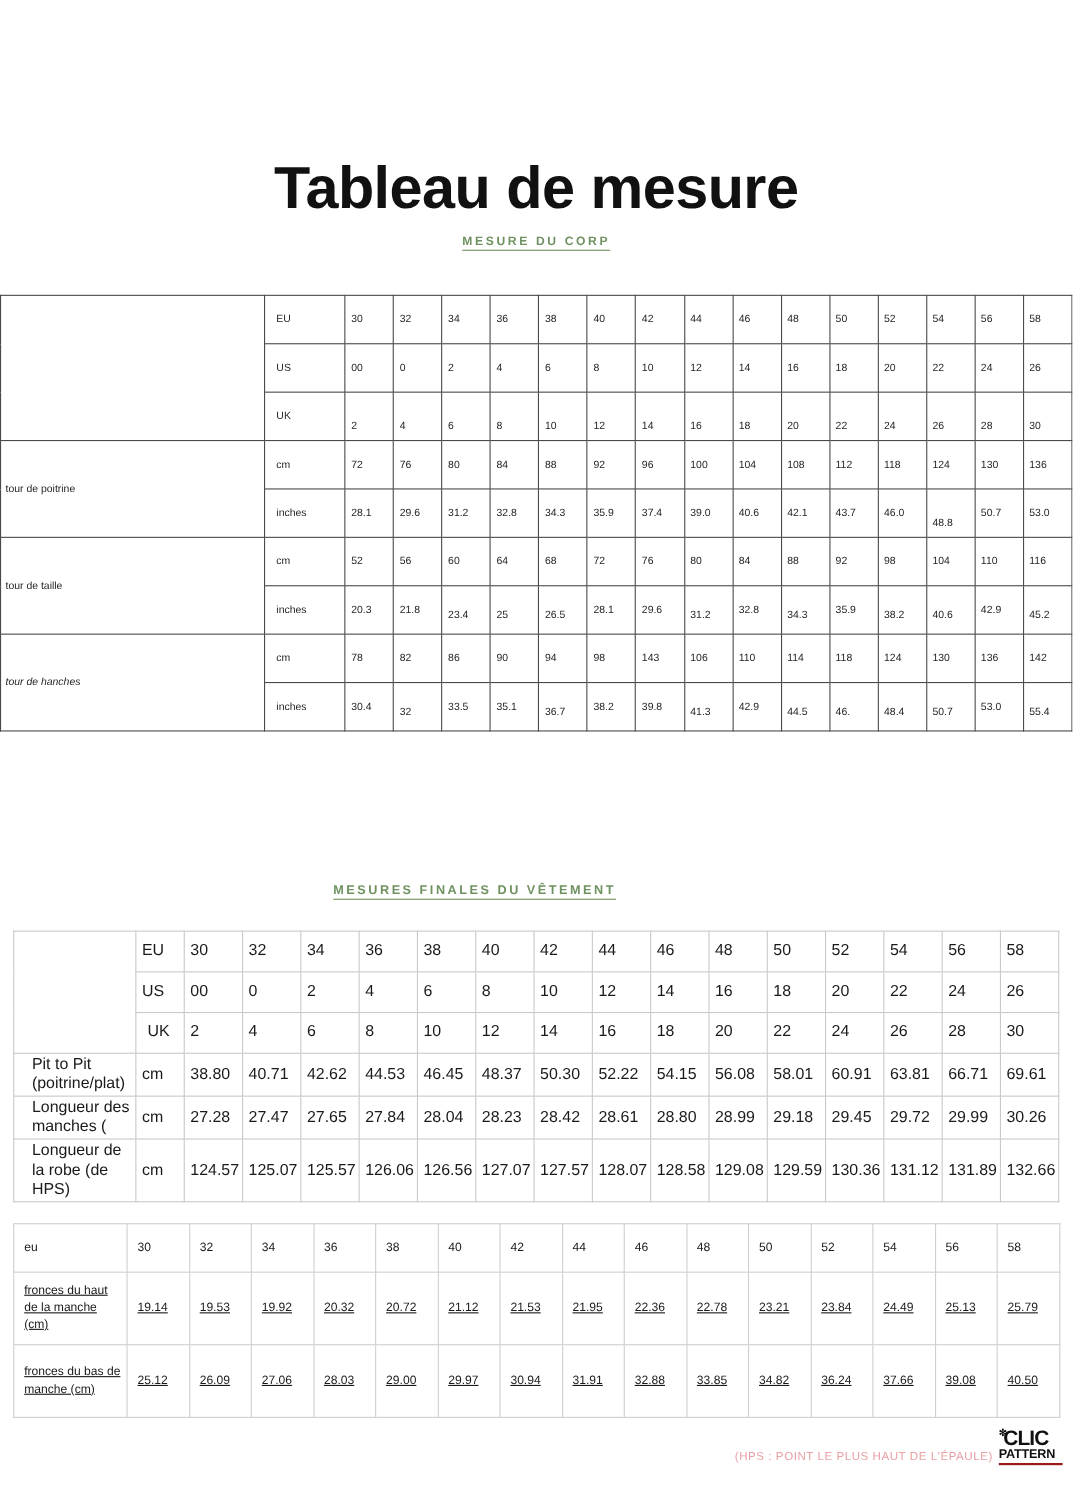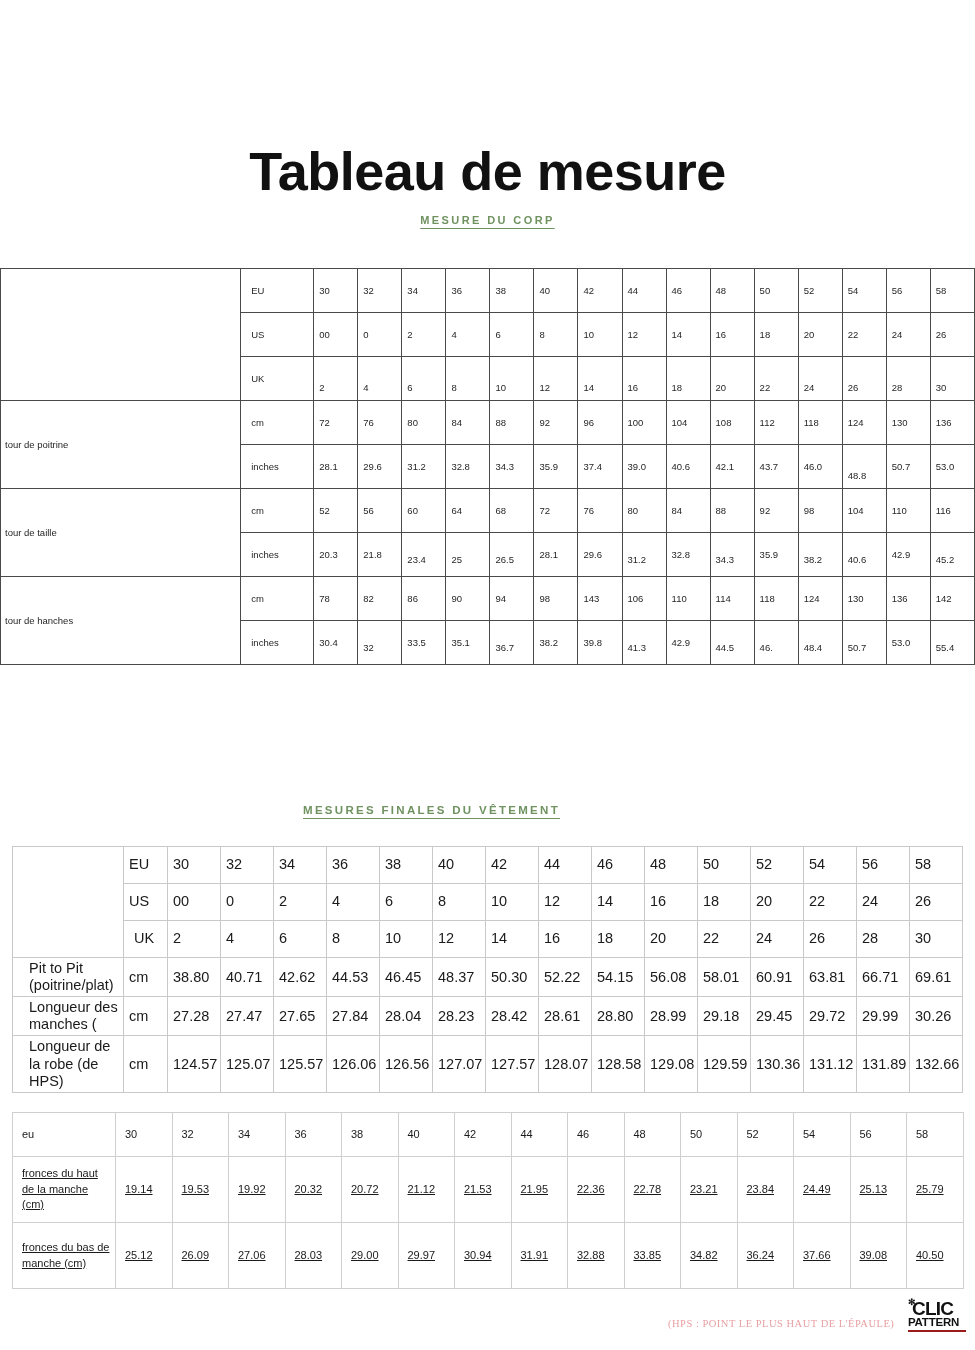--- a/index.html
+++ b/index.html
@@ -54,21 +54,21 @@
     width: 240px;
     border-right: 1px solid #4a4a4a;
     font-size: 9.5px;
     padding-left: 4px;
   }
   table.t1 td.unit { width: 73px; padding-left: 10px; }
   table.t1 td.val { width: 44px; padding-left: 5px; }
   
   td.lbl-bust   { vertical-align: bottom;  padding-bottom: 16px; }
   td.lbl-waist  { vertical-align: middle; }
-  td.lbl-hips   { vertical-align: bottom;  padding-bottom: 16px; }
+  td.lbl-hips   { vertical-align: bottom;  padding-bottom: 16px; font-style: italic; }
   
   .dn { position: relative; top: 9px; }
   .dn2 { position: relative; top: 5px; }
 
   
   .sec2-title {
     position: absolute;
     left: 0; top: 804px;
     width: 863px;
     text-align: center;
@@ -119,21 +119,21 @@
   }
   table.t3 td.rowlabel { width: 103px; }
   table.t3 tr.head td { height: 44px; }
   table.t3 tr.data td { height: 66px; text-decoration: underline; }
   table.t3 td.val { width: 56.5px; }
 
   
   .footnote {
     position: absolute;
     left: 668px; top: 1318px;
-    font-family: Liberation Serif, serif;
+    font-family: Liberation Sans, sans-serif;
     font-size: 10.5px;
     letter-spacing: 0.5px;
     color: #e8a0a3;
     font-variant: small-caps;
   }
   .logo {
     position: absolute;
     left: 908px; top: 1300px;
     width: 58px;
     text-align: left;

